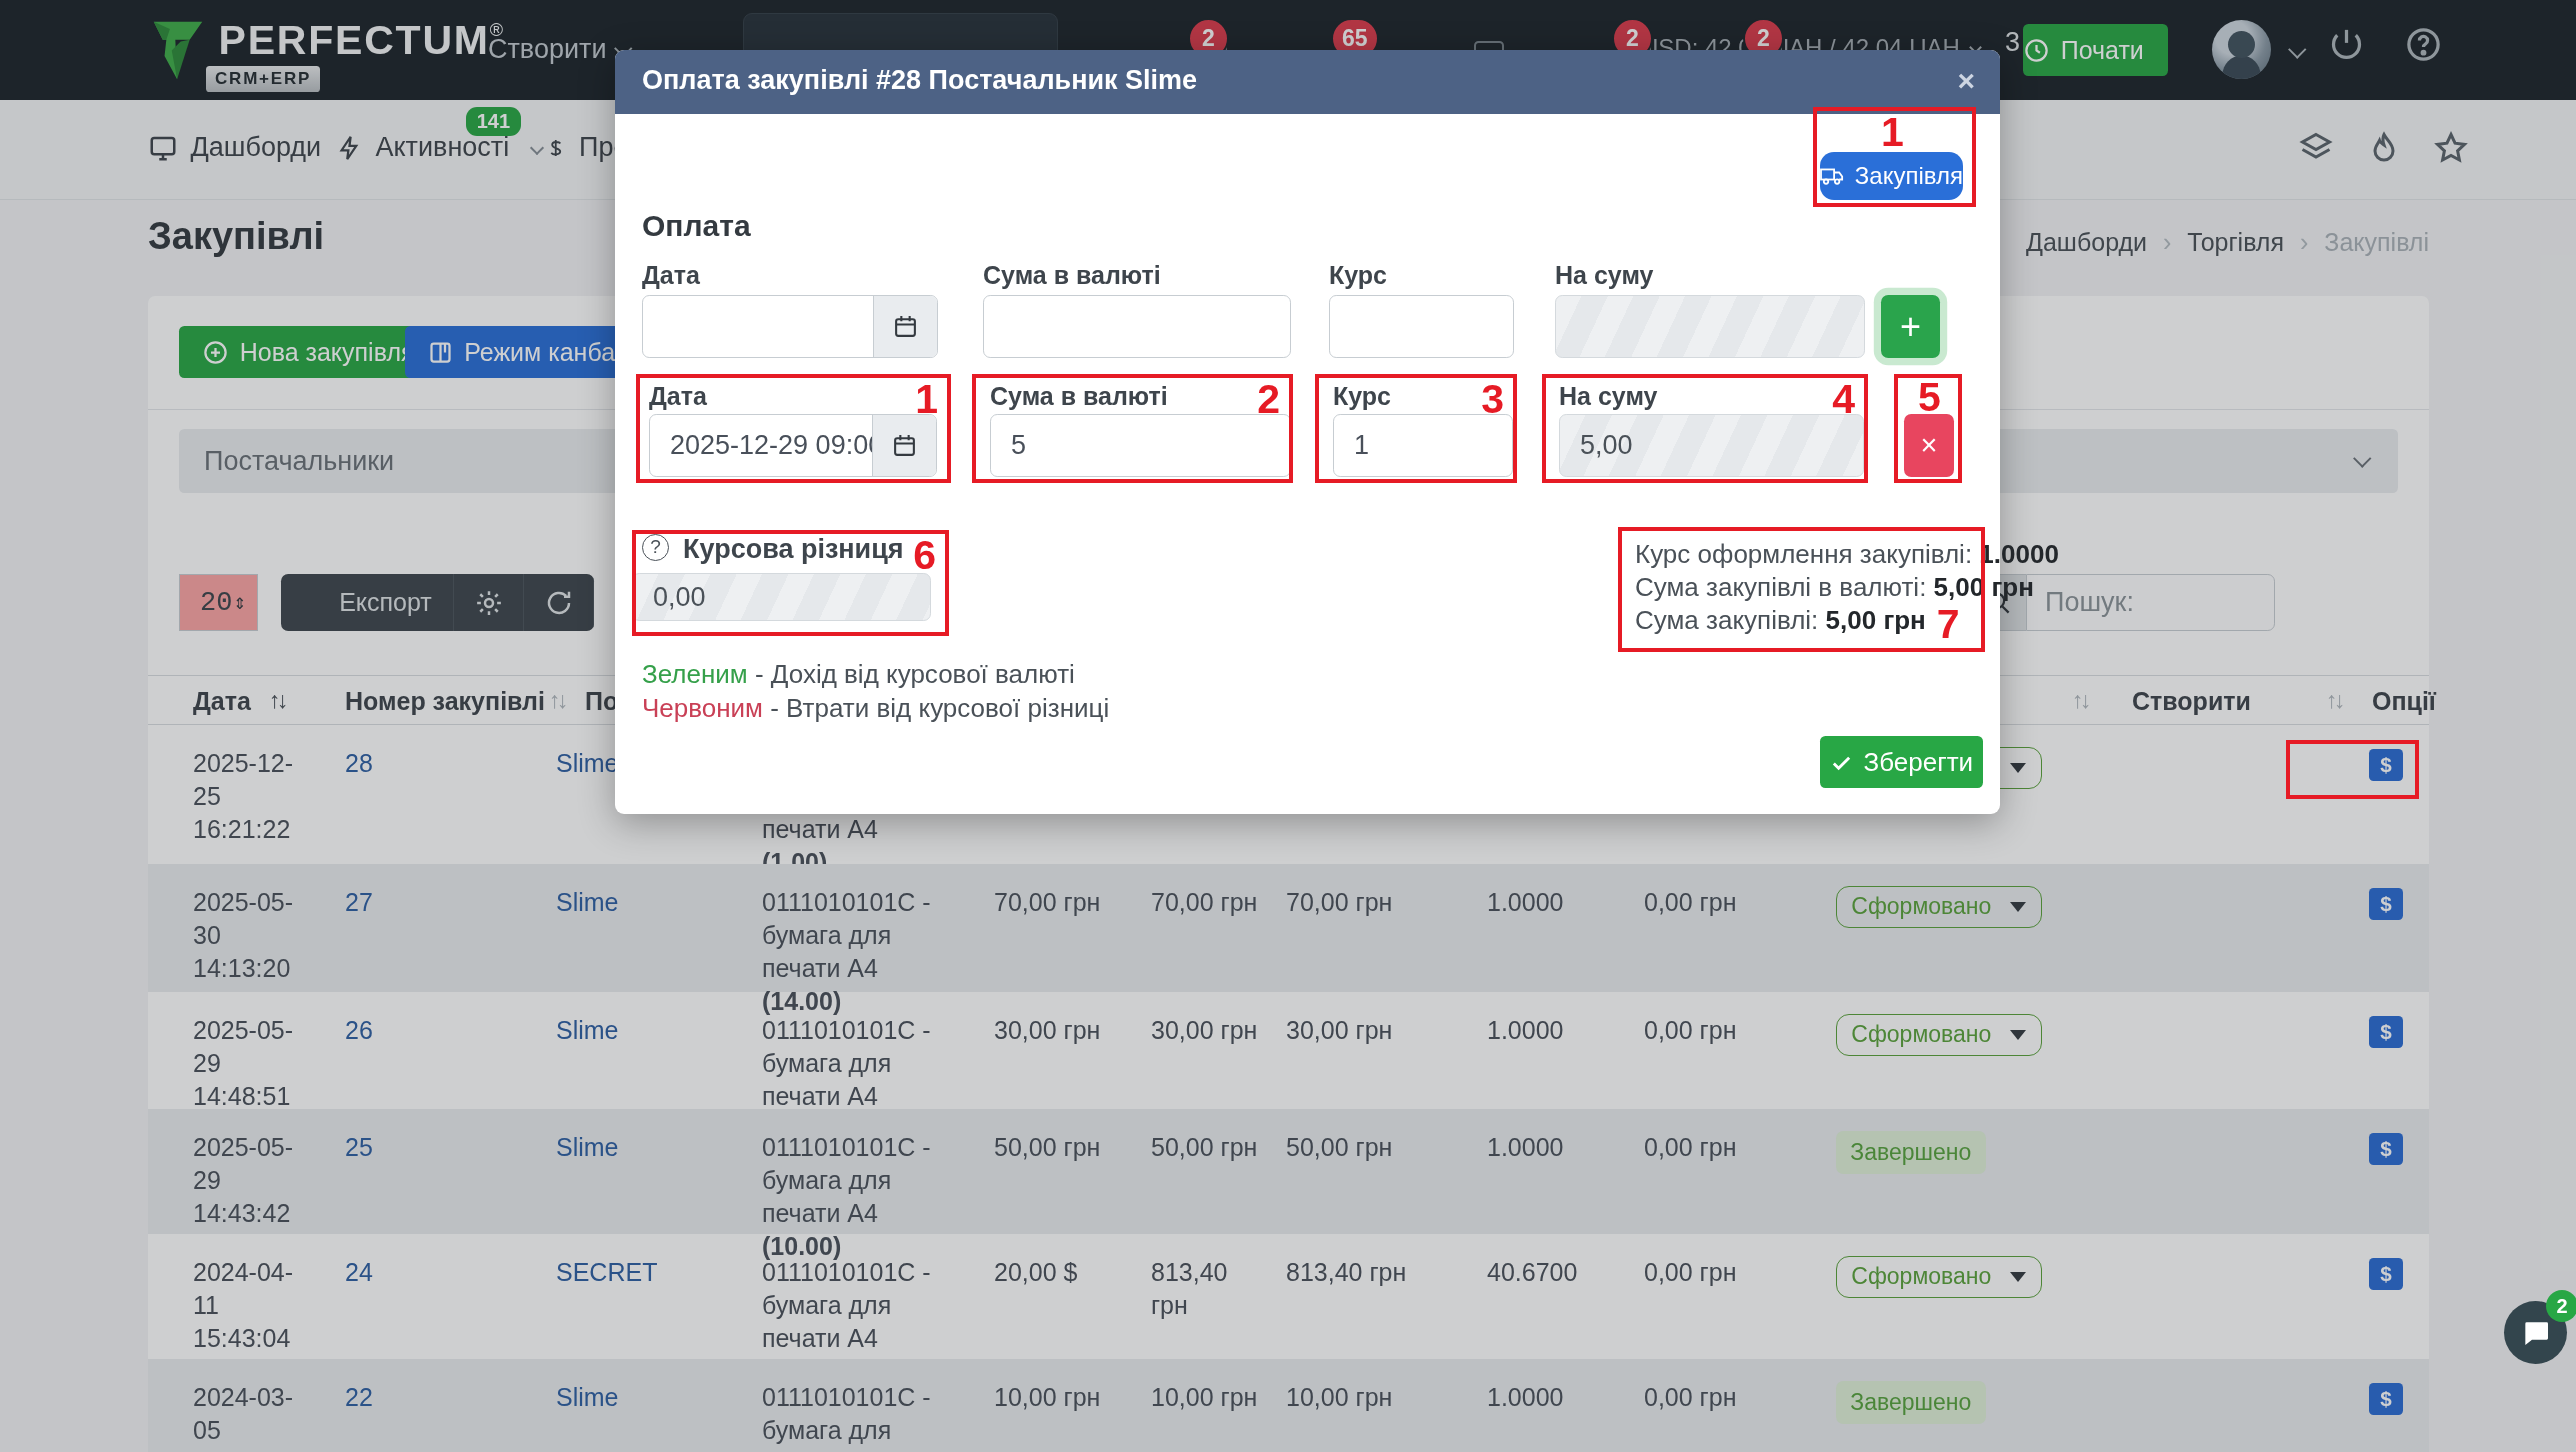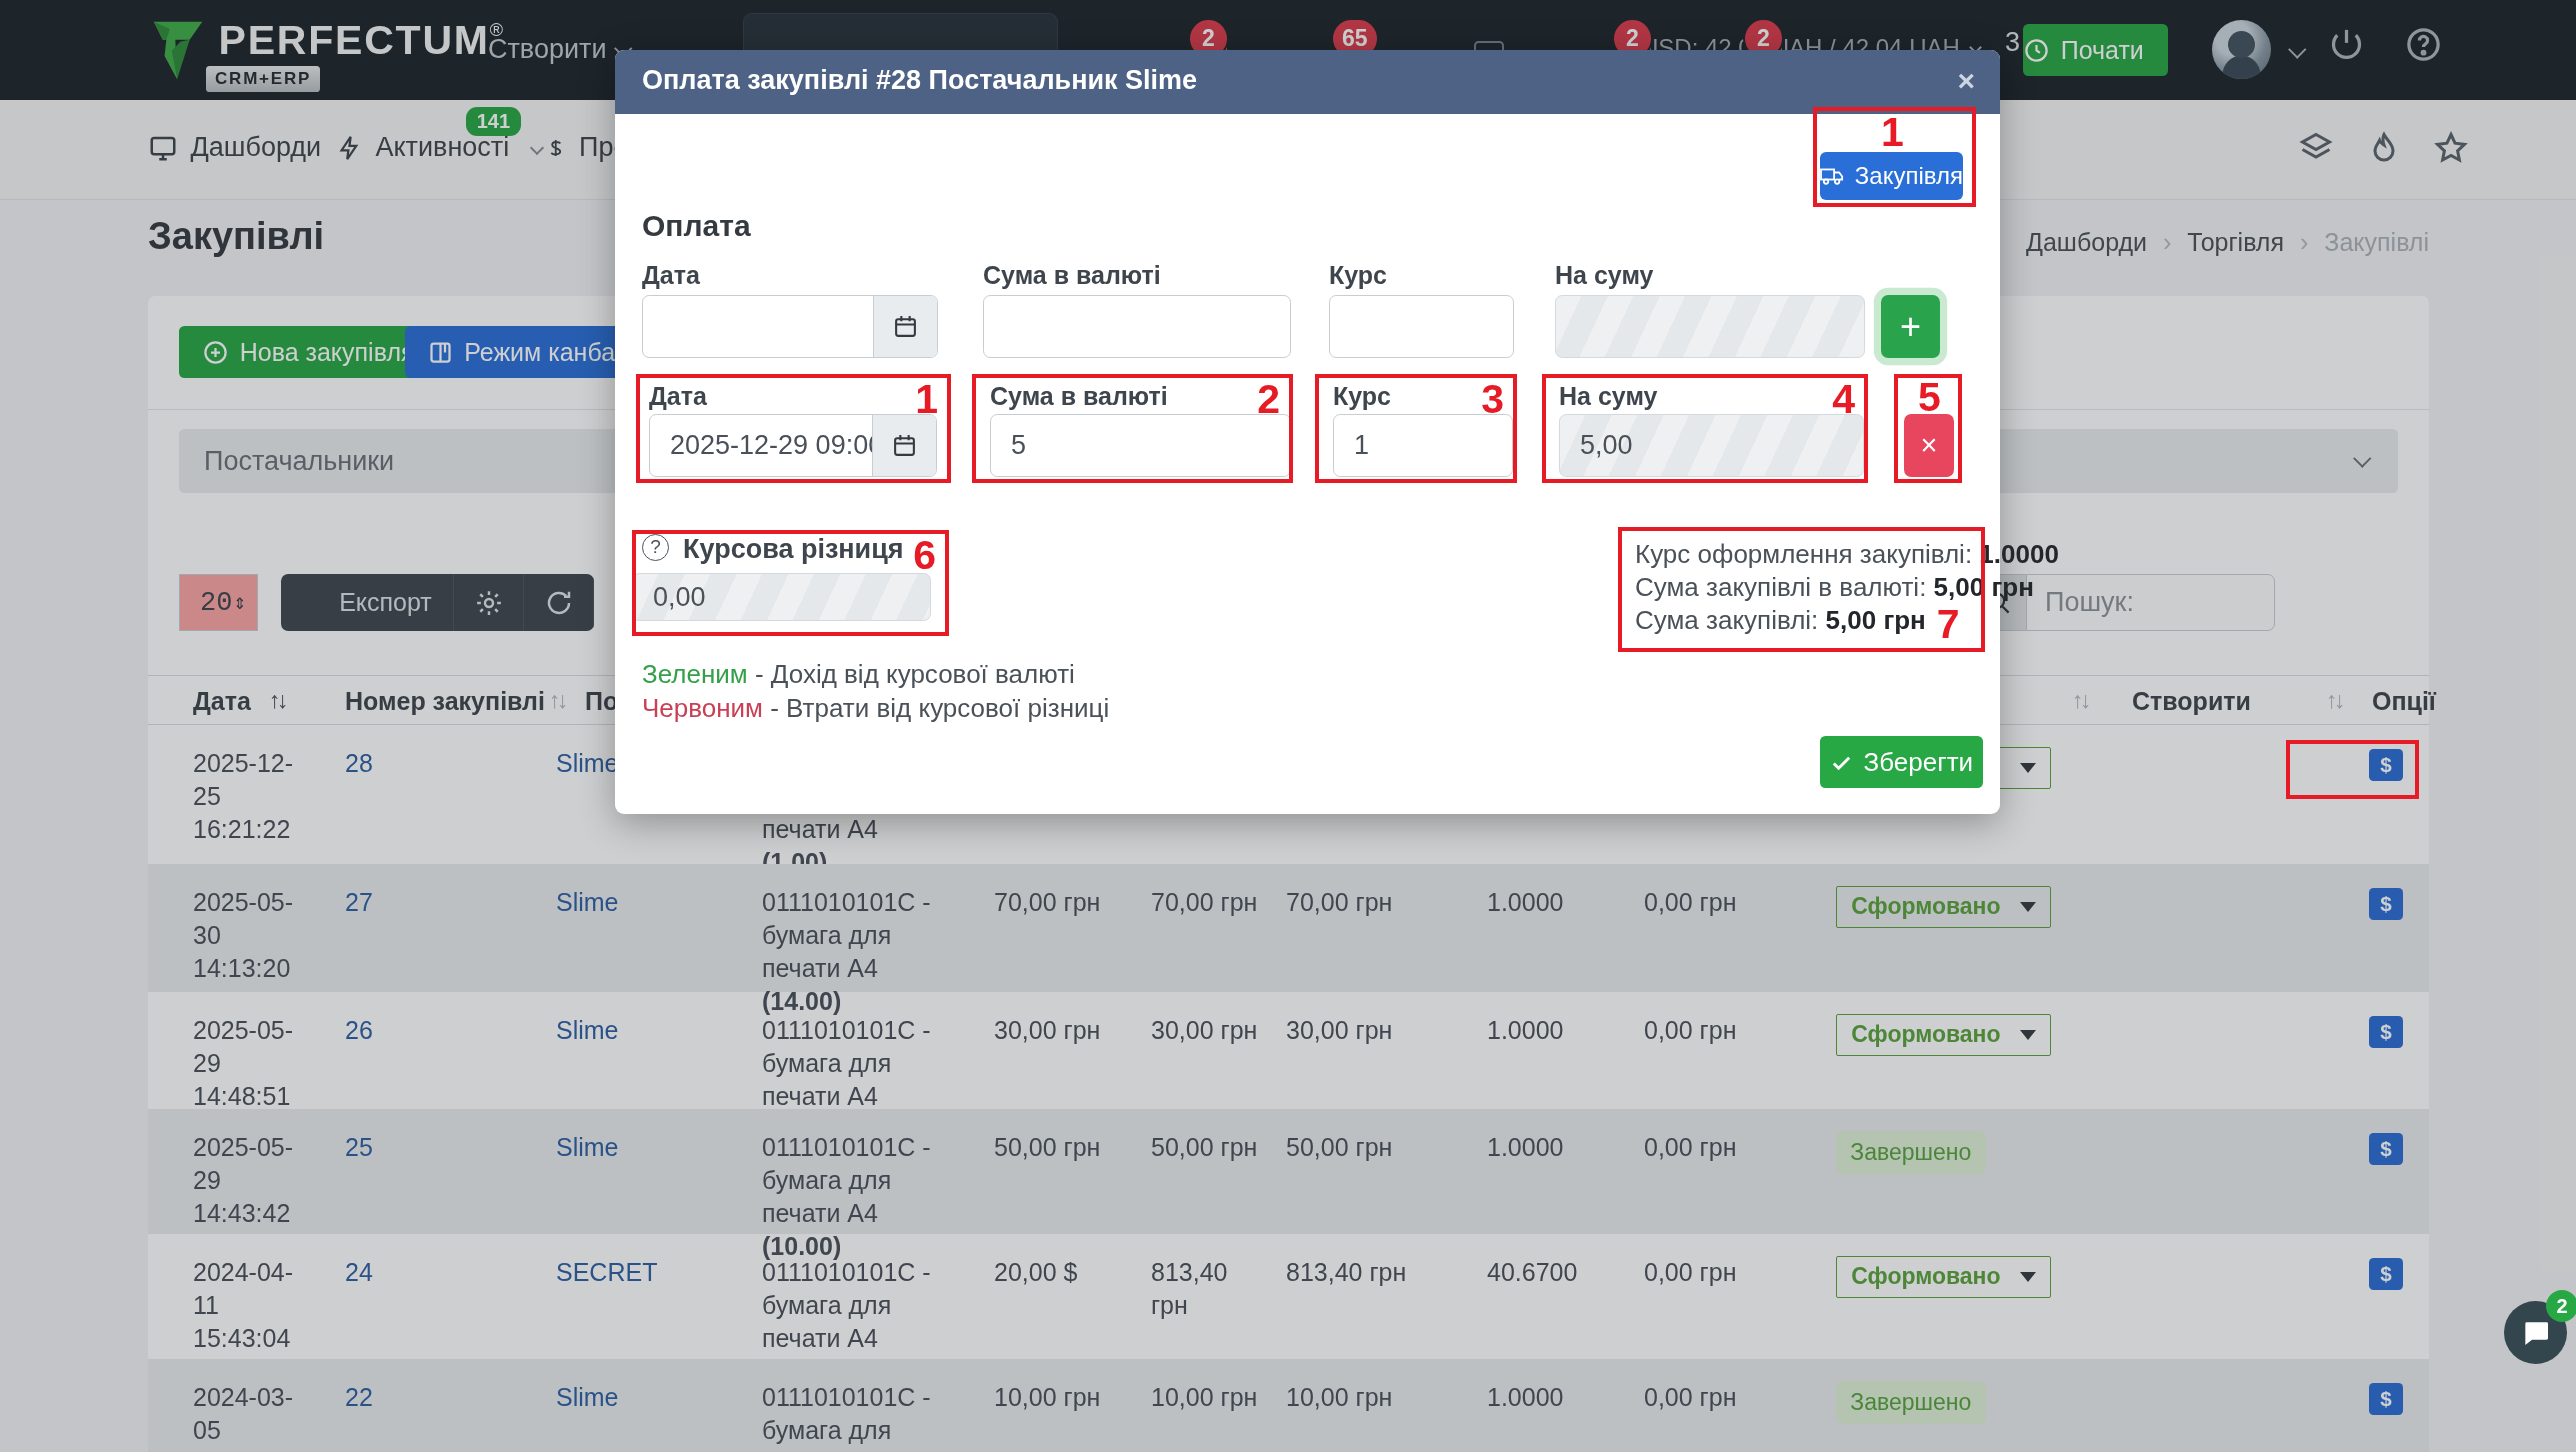--- a/index.html
+++ b/index.html
@@ -73,34 +73,34 @@
   .c-sup    { left:408px; width:188px; color:#2e5fa3; cursor:pointer; }
   .c-prod   { left:614px; width:184px; }
   .c-amt1   { left:846px; width:121px; }
   .c-amt2   { left:1003px; width:115px; }
   .c-amt3   { left:1138px; width:139px; }
   .c-rate   { left:1339px; width:107px; }
   .c-paid   { left:1496px; width:121px; }
   .c-status { left:1688px; width:179px; }
   .c-note   { left:1984px; width:161px; }
   .c-opt    { left:2221px; }
-  .pill-formed { display:inline-flex; align-items:center; gap:19px; border:1.8px solid #5aa23c; color:#5aa23c; border-radius:2px; padding:3.6px 14.3px; font-size:23px; cursor:pointer;font-weight:bold; }
+  .pill-formed { display:inline-flex; align-items:center; gap:19px; border:1.8px solid #5aa23c; color:#5aa23c; border-radius:13px; padding:3.6px 14.3px; font-size:23px; cursor:pointer; }
   .pill-formed .caret { width:0; height:0; border-left:8px solid transparent; border-right:8px solid transparent; border-top:10px solid #343a40; }
   .pill-done { display:inline-block; background:#dff0d8; color:#57a23e; border-radius:7.2px; padding:5.4px 14.3px; font-size:23px; }
   .btn-usd { width:34px; height:32px; background:#2b6cd4; border:none; border-radius:4.5px; color:#fff; font-size:20.6px; font-weight:bold; cursor:pointer; }
 
   
   .backdrop { position:absolute; left:0; top:0; width:2576px; height:1453px; background:rgba(33,37,41,0.22); z-index:5; }
 
   
   .modal { position:absolute; left:615px; top:50px; width:1385px; height:764px; background:#fff; border-radius:9px; box-shadow:0 9px 36px rgba(0,0,0,.3); z-index:10; }
   .modal-header { position:absolute; left:0; top:0; width:100%; height:64px; background:#4d6285; border-radius:9px 9px 0 0; }
   .modal-title { position:absolute; left:27px; top:15px; color:#fff; font-size:27px; font-weight:bold; }
   .modal-close { position:absolute; right:25px; top:14.3px; color:#cdd5e2; font-size:30px; font-weight:bold; cursor:pointer; }
-  .tab-btn { position:absolute; left:1205px; top:102px; width:143px; height:48px; background:#2a6fd8; border:none; border-radius:6px; color:#fff; font-size:24px; font-family:inherit; display:flex; align-items:center; justify-content:center; gap:10.7px; cursor:pointer; }
+  .tab-btn { position:absolute; left:1205px; top:102px; width:143px; height:48px; background:#2a6fd8; border:none; border-radius:14px; color:#fff; font-size:24px; font-family:inherit; display:flex; align-items:center; justify-content:center; gap:10.7px; cursor:pointer; }
   .m-section { position:absolute; left:27px; top:159px; font-size:30px; font-weight:bold; color:#343a40; }
   .m-label { position:absolute; font-size:25px; font-weight:bold; color:#3e454c; }
   .m-input { position:absolute; height:63px; border:0.9px solid #c7cdd2; border-radius:7.2px; background:#fff; font-size:27px; color:#49505a; display:flex; align-items:center; padding-left:20px; }
   .m-input.striped { background:repeating-linear-gradient(115deg,#eef0f2 0 23px,#e5e8eb 23px 47px); border-color:#d4d9dd; color:#4a5158; }
   .date-addon { position:absolute; right:0; top:0; width:64px; height:61px; background:#e9ecef; border-left:0.9px solid #c7cdd2; border-radius:0 6.3px 6.3px 0; display:flex; align-items:center; justify-content:center; color:#343a40; }
   .btn-plus { position:absolute; left:1266px; top:245px; width:59px; height:63px; background:#2aa44c; border:none; border-radius:7.2px; color:#fff; font-size:36px; cursor:pointer; box-shadow:0 0 0 7.2px rgba(40,167,69,.25); }
   .btn-del { position:absolute; left:1289px; top:364px; width:50px; height:63px; background:#e8455f; border:none; border-radius:7.2px; color:#fff; font-size:29px; cursor:pointer; }
   .q-icon { position:absolute; width:27px; height:27px; border:1.8px solid #4a5158; border-radius:50%; color:#4a5158; font-size:19px; text-align:center; line-height:24px; }
   .m-sum { position:absolute; left:1020px; font-size:26px; color:#4a5158; white-space:nowrap; }
   .m-sum b { color:#23272b; }

